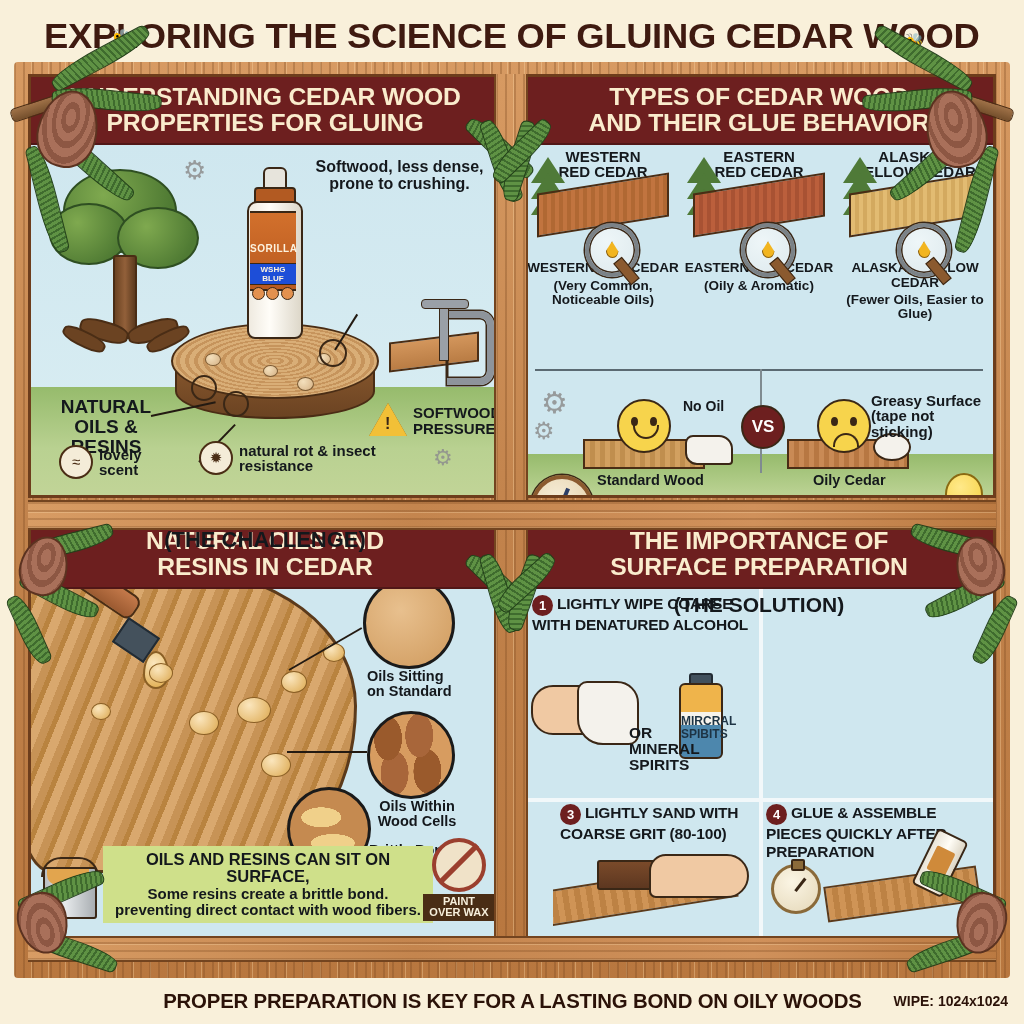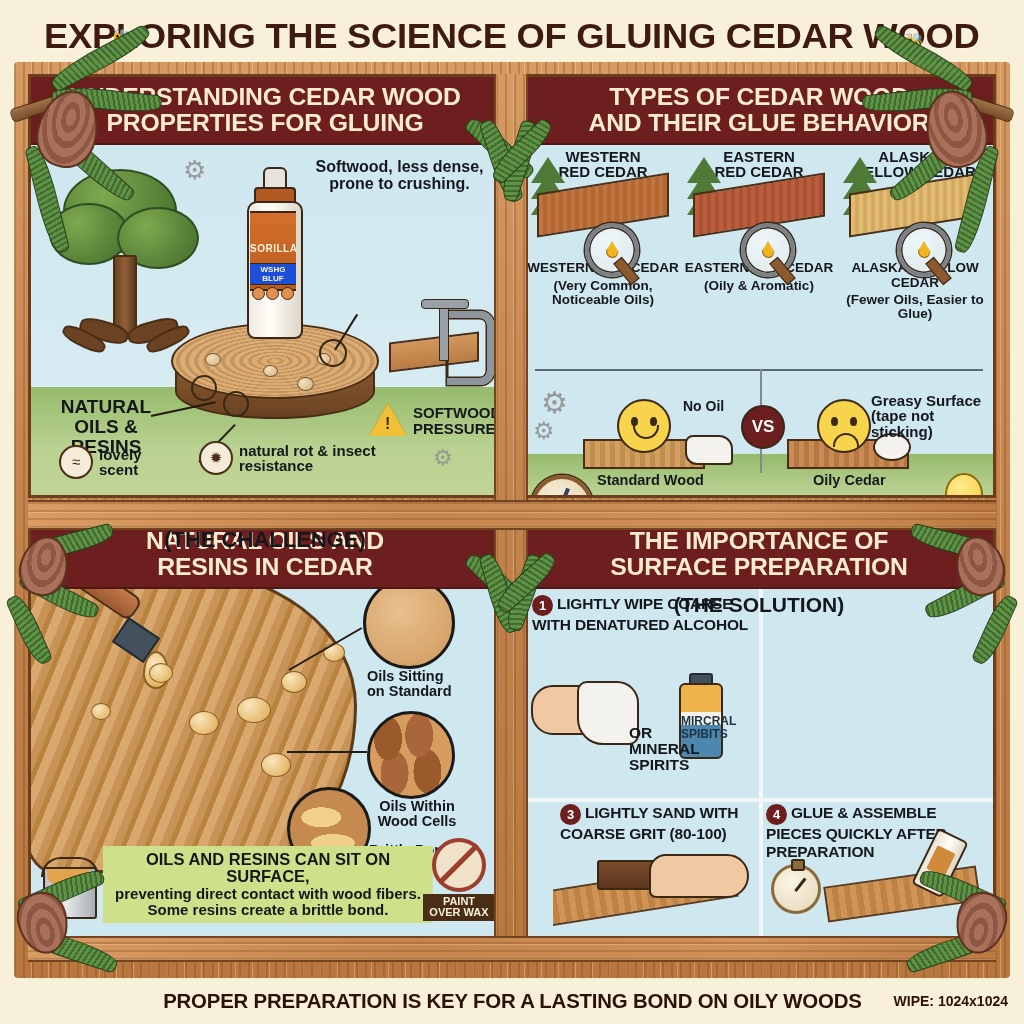--- a/index.html
+++ b/index.html
@@ -479,22 +479,22 @@
           <div class="zlabel" style="left:338px;top:322px;width:96px;">Brittle Bond from Excess Resin</div>
 
           <div class="paintcan">
             <div class="pc-body"></div>
               <div class="pc-drip"></div>
               <div class="pc-handle"></div>
           </div>
 
           <div class="q3-banner">
             <div class="b1">OILS AND RESINS CAN SIT ON SURFACE,</div>
+            <div class="b2">Some resins create a brittle bond.</div>
             <div class="b2">preventing direct contact with wood fibers.</div>
-            <div class="b2">Some resins create a brittle bond.</div>
           </div>
 
           <div class="nowax">
             <div class="nowax-c"></div>
             <div class="nowax-t">PAINT OVER WAX</div>
           </div>
         </div>
       </div>
 
       <div class="quad q4">

